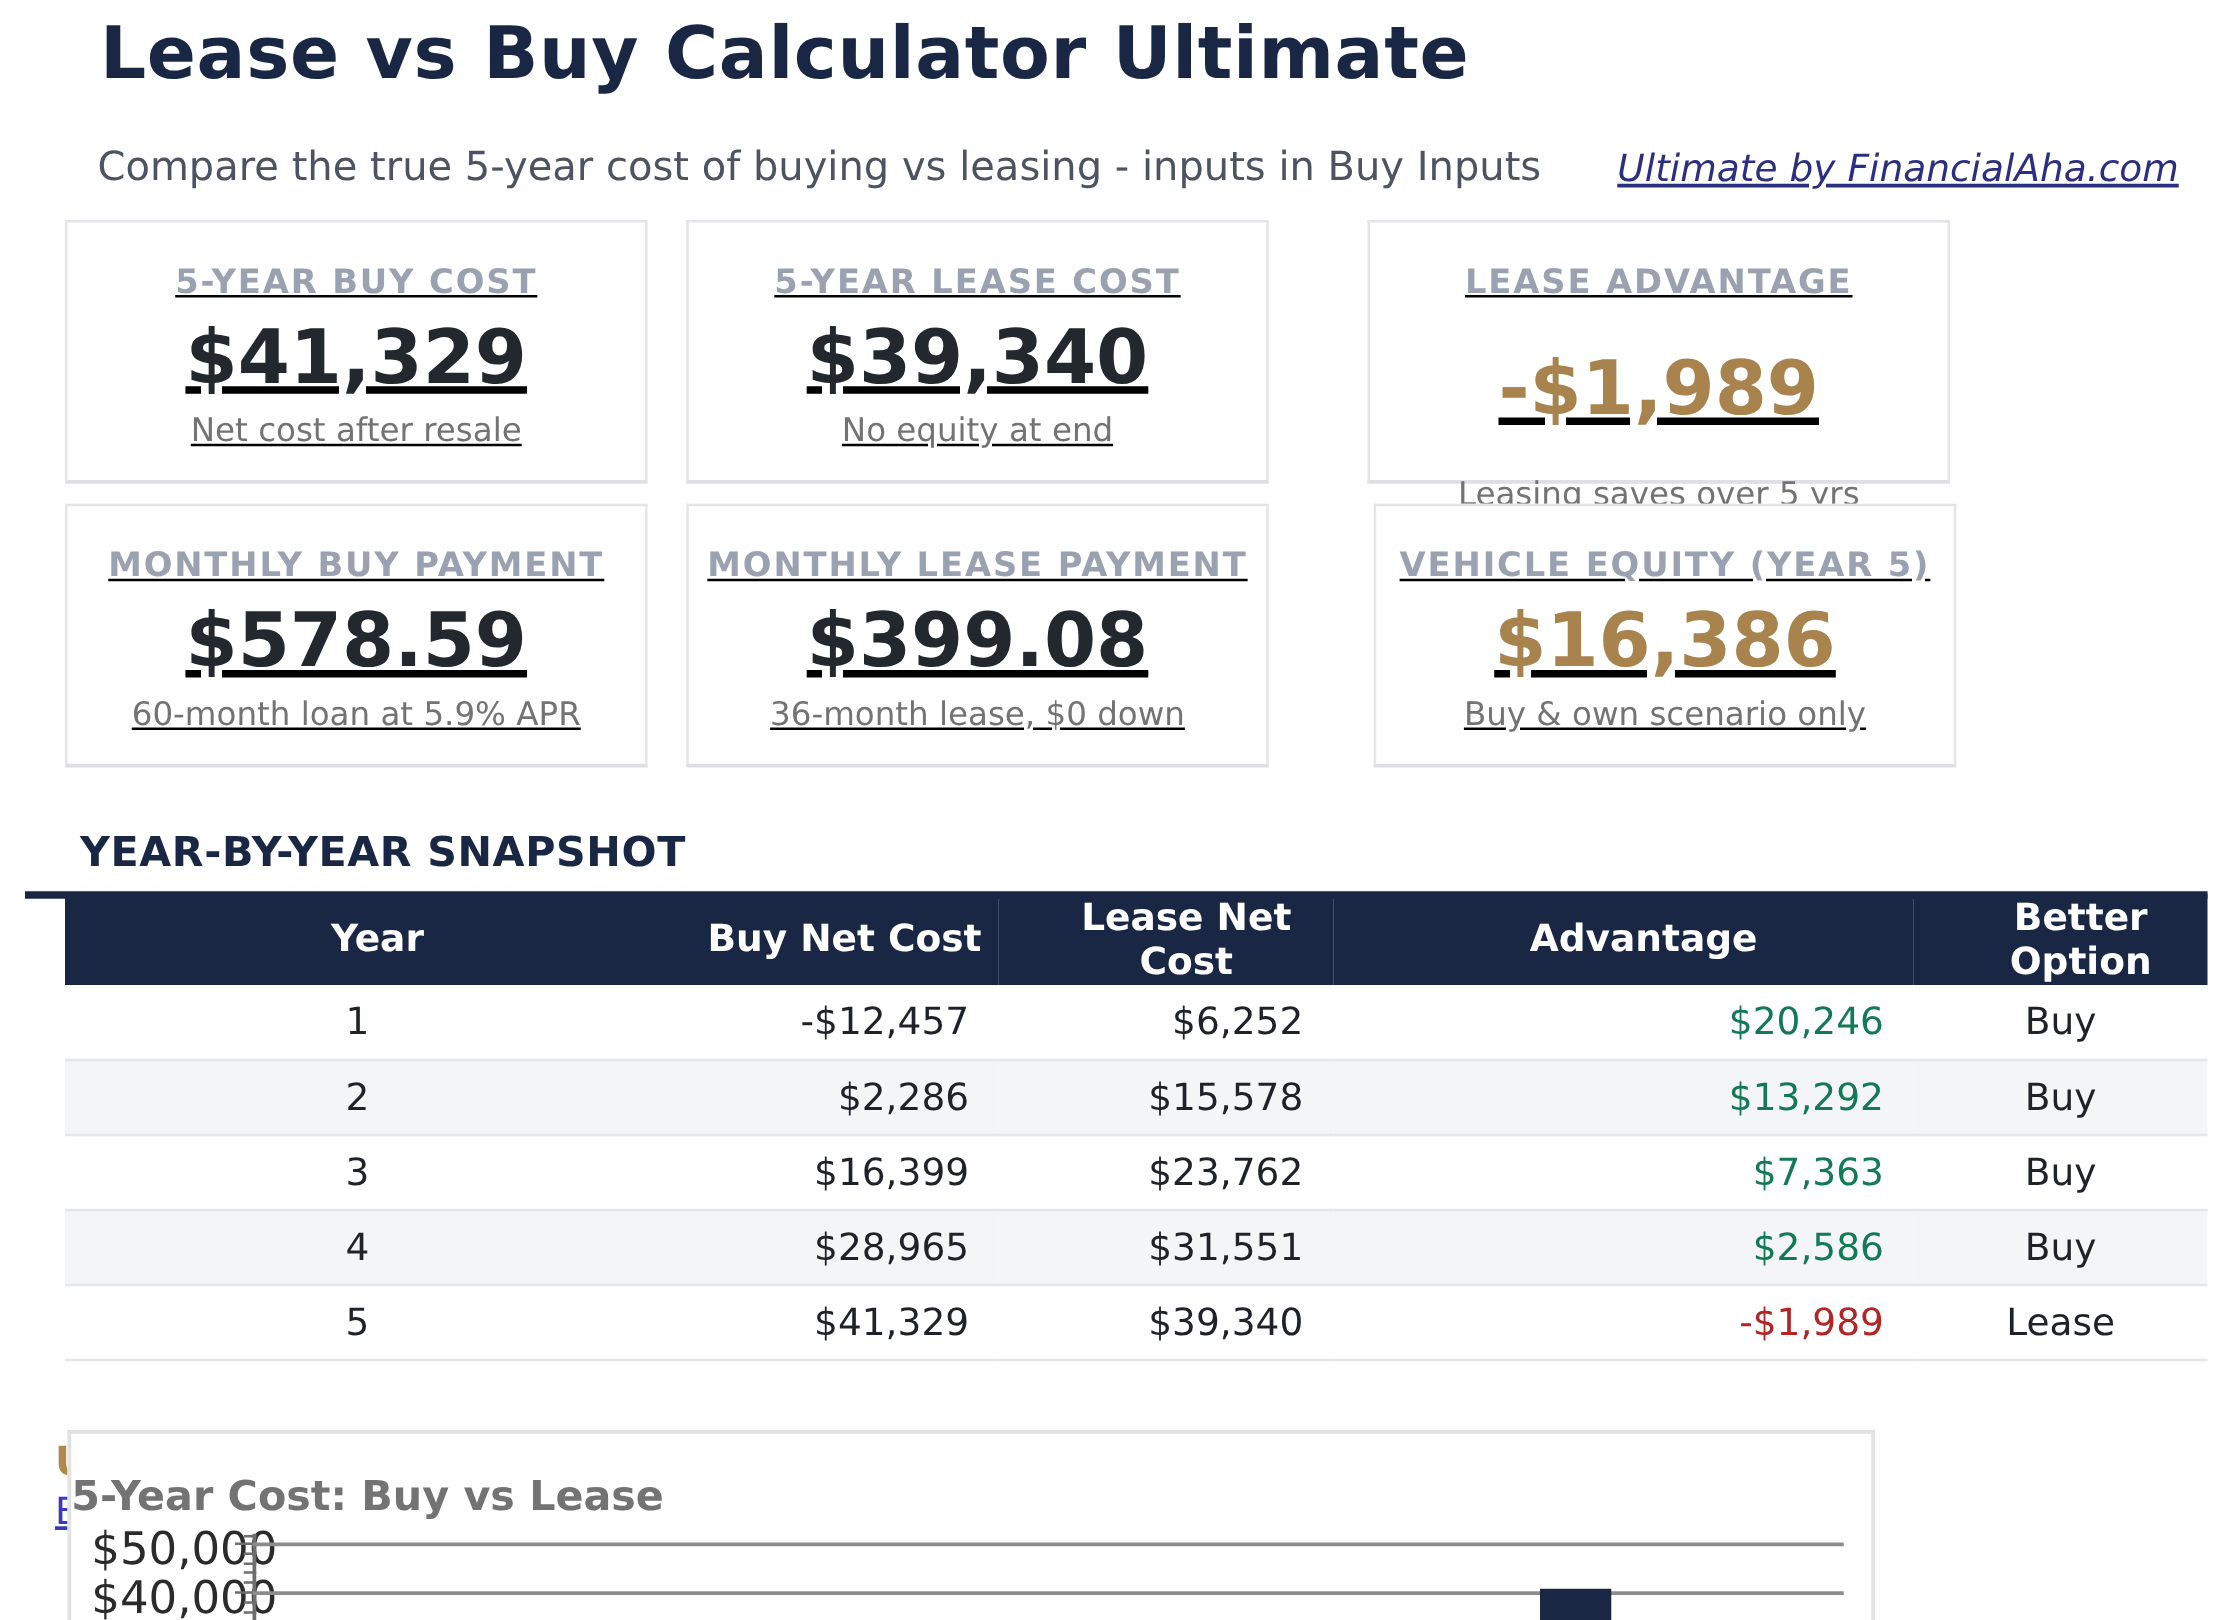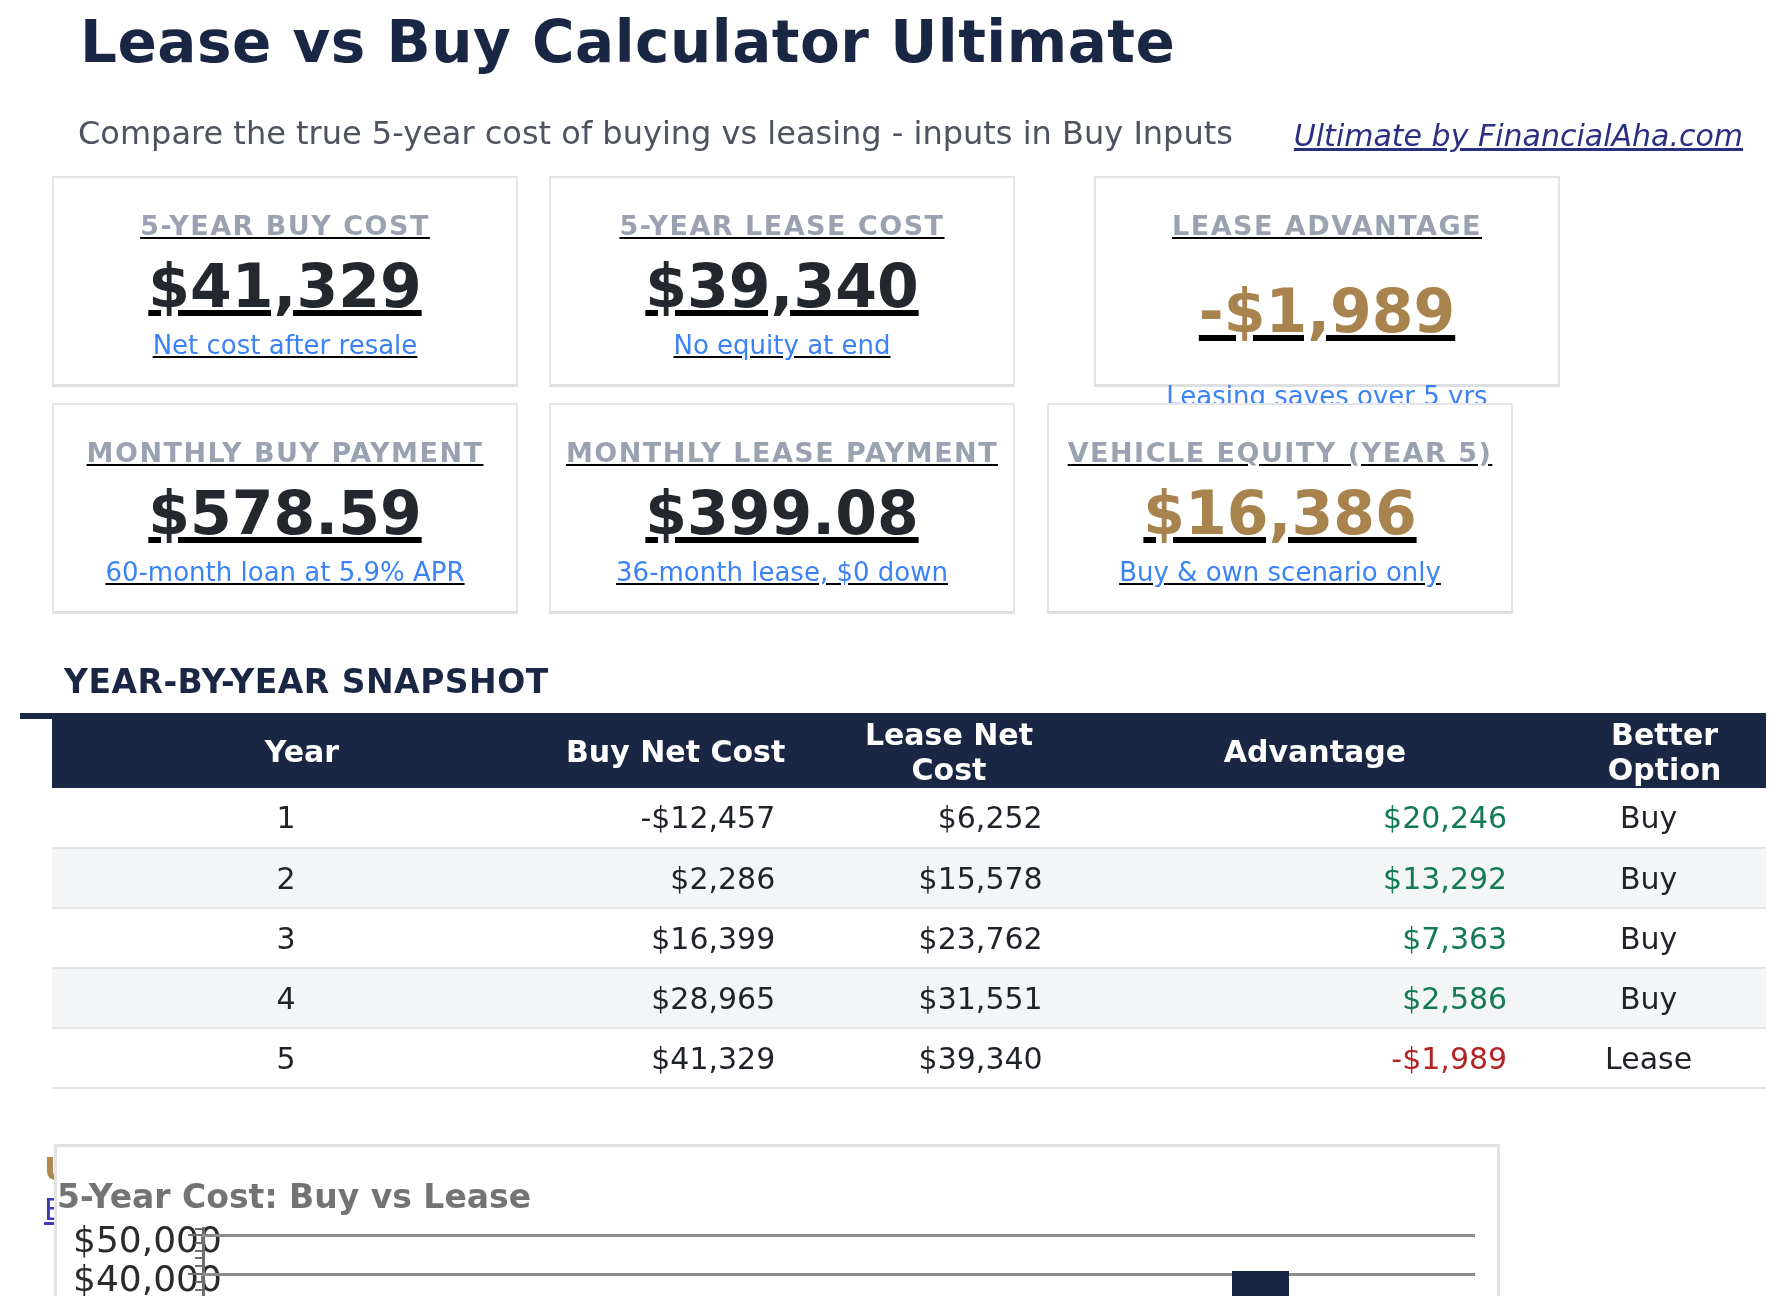--- a/index.html
+++ b/index.html
@@ -17,25 +17,25 @@
   .cards { position:absolute; left:52px; top:176px; width:1462px; }
   .card  { position:absolute; width:466px; height:211px; background:#fff;
            border:2px solid #e4e5e8; border-bottom:3px solid #dddfe3;
            display:flex; flex-direction:column; align-items:center;
            justify-content:space-between; padding:32px 10px 24px; text-align:center;text-decoration:underline; }
   .card.c0 { left:0;      top:0;     }
   .card.c1 { left:497px;  top:0;     }
   .card.c2 { left:1042px;  top:0;gap:40px;     }
   .card.c3 { left:0;      top:227px; }
   .card.c4 { left:497px;  top:227px; }
-  .card.c5 { left:995px;  top:227px; }
+  .card.c5 { left:1047px;  top:227px; }
   .card-label { font-size:27px; font-weight:bold; color:#9aa2b1; letter-spacing:1.5px; }
   .card-value { font-size:60px; font-weight:bold; color:#23272e; line-height:1; }
   .card-value.gold { color:#a8834d; }
-  .card-sub   { font-size:26px; color:#3b82f6; }
+  .card-sub   { font-size:26px; color:#737373; }
 
   
   .section-heading { position:absolute; left:48px; top:662px; font-size:33px;
                      font-weight:bold; color:#1a2744; letter-spacing:.5px;margin-left:16px; }
   .accent-bar { position:absolute; left:20px; top:713px; width:1746px; height:6px;
                 background:#1a2744; }
   .snapshot-table { position:absolute; left:52px; top:715px; width:1714px;
                     border-collapse:collapse; table-layout:fixed; }
   .snapshot-table th { background:#1a2744; color:#ffffff; font-size:30px; font-weight:bold;
                        height:73px; text-align:center;padding-left:32px; }

